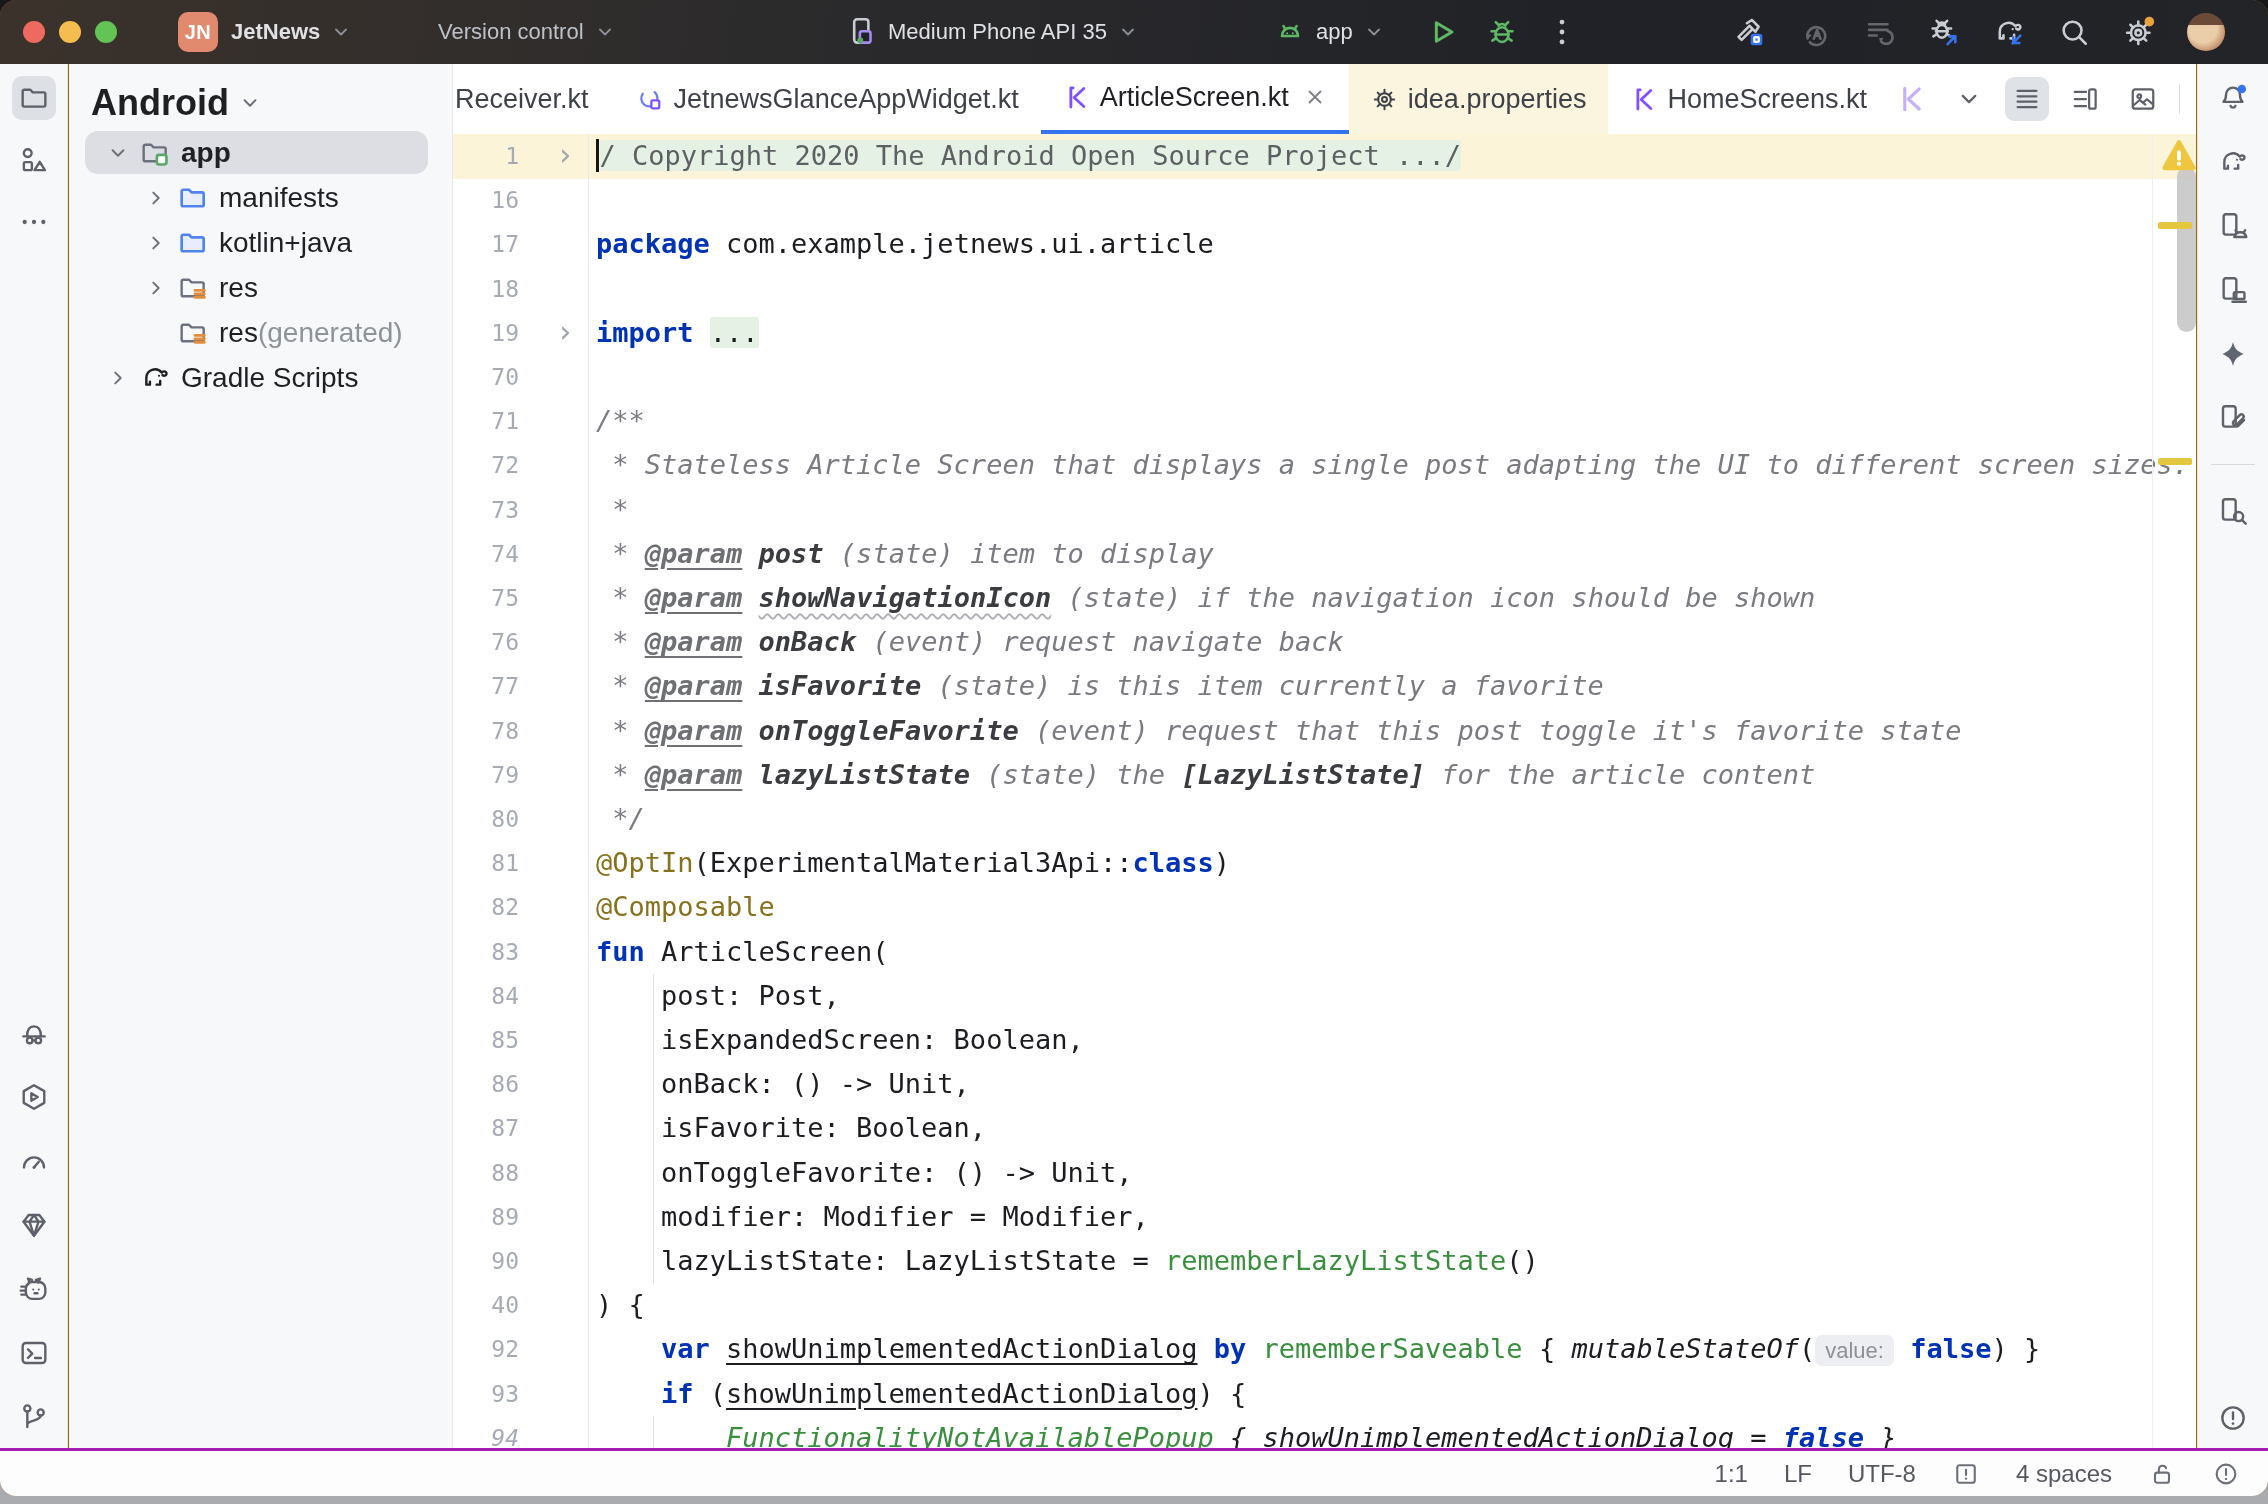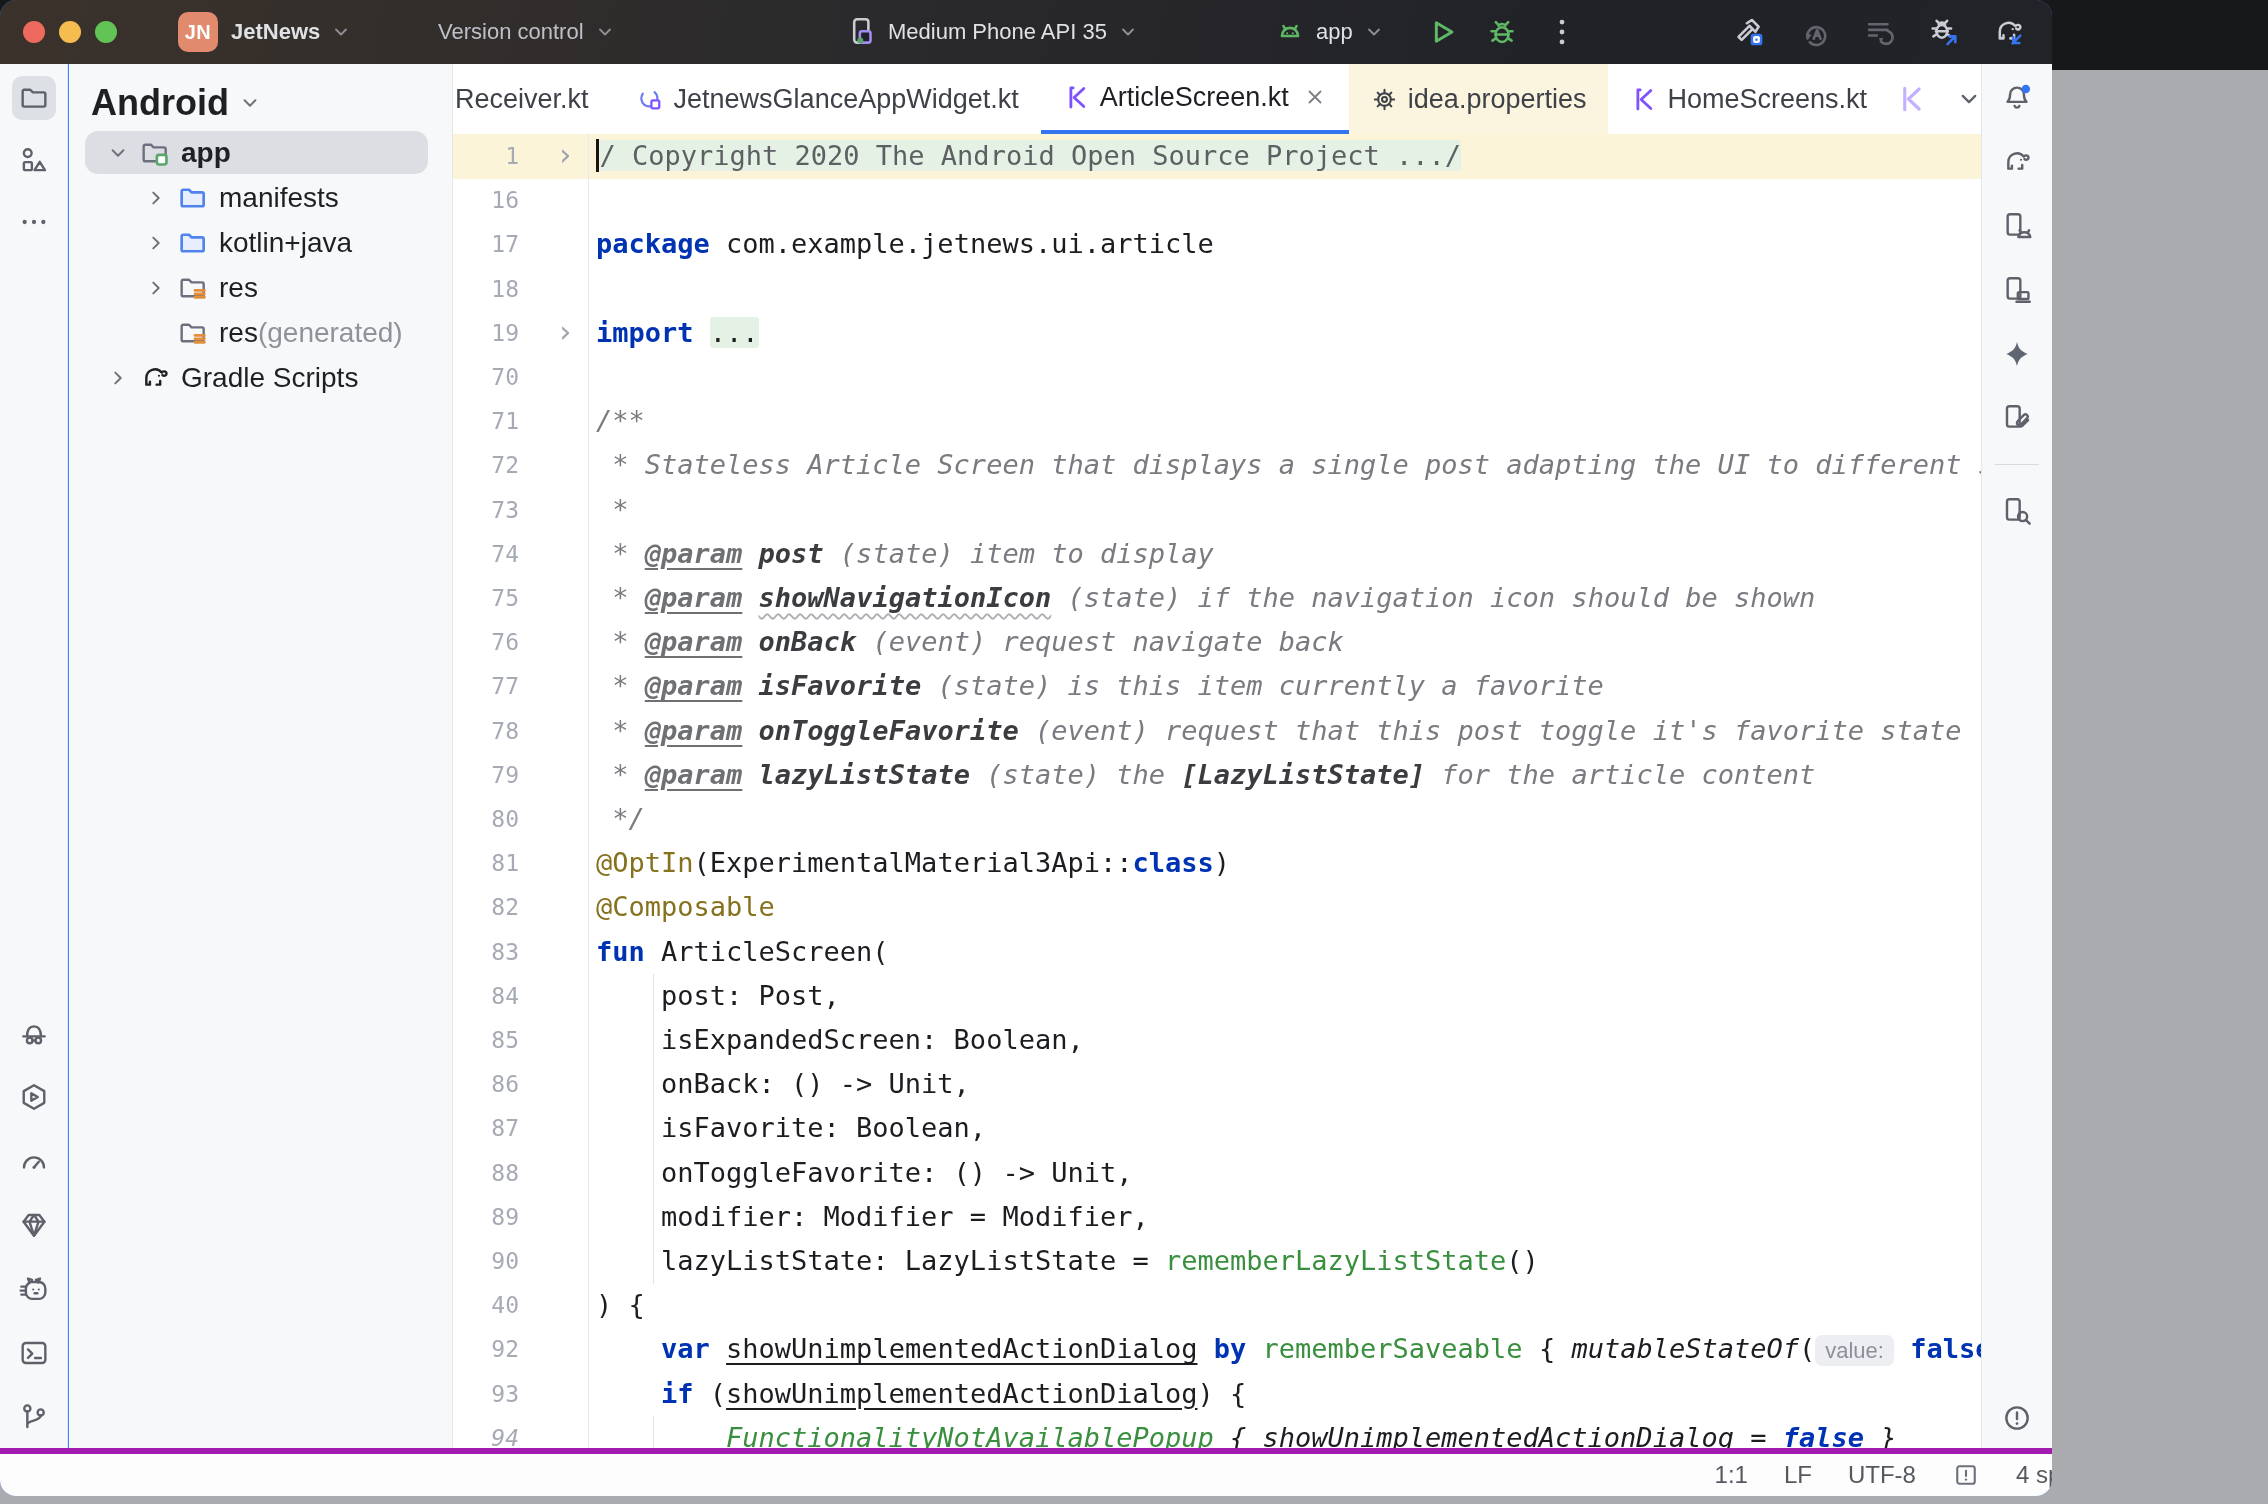--- a/index.html
+++ b/index.html
@@ -1,19 +1,19 @@
 <!DOCTYPE html>
 <html><head>
 <meta charset="utf-8">
 <style>
   html,body{margin:0;padding:0;}
   body{width:2268px;height:1504px;background:#A9ABAE;position:relative;overflow:hidden;
        font-family:"Liberation Sans","DejaVu Sans",sans-serif;-webkit-font-smoothing:antialiased;}
   body::before{content:"";position:absolute;top:0;left:0;width:2268px;height:70px;background:#17181A;}
-  .window{position:absolute;left:0;top:0;width:2052px;height:1496px;border-radius:16px;overflow:hidden;background:#3b82f6;}
+  .window{position:absolute;left:0;top:0;width:2268px;height:1496px;border-radius:16px;overflow:hidden;background:#a16207;}
 
   
   .titlebar{position:absolute;left:0;top:0;width:2268px;height:64px;
     background:linear-gradient(100deg,#3B322B 0%,#2A2A2C 38%,#212227 70%,#232428 100%);}
   .tlight{position:absolute;top:21px;width:22px;height:22px;border-radius:50%;}
   .tl-close{left:23px;background:#EE6A5F;} .tl-min{left:59px;background:#F5BD4F;} .tl-max{left:95px;background:#61C454;}
   .jn-badge{position:absolute;left:178px;top:12px;width:40px;height:40px;border-radius:10px;background:#E18A6D;
     color:#fff;font-weight:bold;font-size:20px;display:flex;align-items:center;justify-content:center;letter-spacing:.5px;}
   .tb-group{position:absolute;top:0;height:64px;display:flex;align-items:center;gap:9px;color:#DFE1E5;font-size:22px;}
   .tb-project{left:231px;font-weight:600;}
@@ -96,21 +96,21 @@
   .fold{background:#E5F1E4;border-radius:3px;}
   .hint{font-family:"Liberation Sans","DejaVu Sans",sans-serif;font-size:22px;font-style:normal;font-weight:400;
         color:#8D909A;background:#EDEEF1;border-radius:7px;padding:3px 10px;}
   .ig{position:absolute;border-left:1px solid #E2E3E7;left:200px;}
   .stripe-line{position:absolute;left:1699px;top:0;bottom:0;border-left:1px solid #EFEFF2;}
   .thumb{position:absolute;left:1724px;top:33px;width:19px;height:165px;background:#C7C7C7;border-radius:10px;opacity:.9;}
   .dash{position:absolute;left:1705px;width:34px;height:7px;background:#E5C63F;border-radius:2px;}
   .warnbadge{position:absolute;left:1707px;top:3px;width:38px;height:38px;}
 
   
-  .statusbar{position:absolute;left:0;top:1448px;width:2268px;height:48px;background:#FDFDFE;border-top:6px solid #a21caf;
+  .statusbar{position:absolute;left:0;top:1448px;width:2268px;height:48px;background:#FDFDFE;border-top:3px solid #a21caf;
     display:flex;align-items:center;box-sizing:border-box;font-size:25px;color:#55585F;}
   .crumbs{display:flex;align-items:center;padding-left:30px;}
   .sb-right{margin-left:auto;display:flex;align-items:center;gap:36px;padding-right:28px;font-size:24px;}
   .sb-ic{width:28px;height:28px;color:#6C707A;display:inline-flex;}
   .sb-ic svg{width:100%;height:100%;}
 </style>
 </head>
 <body>
 
 <div class="window">

